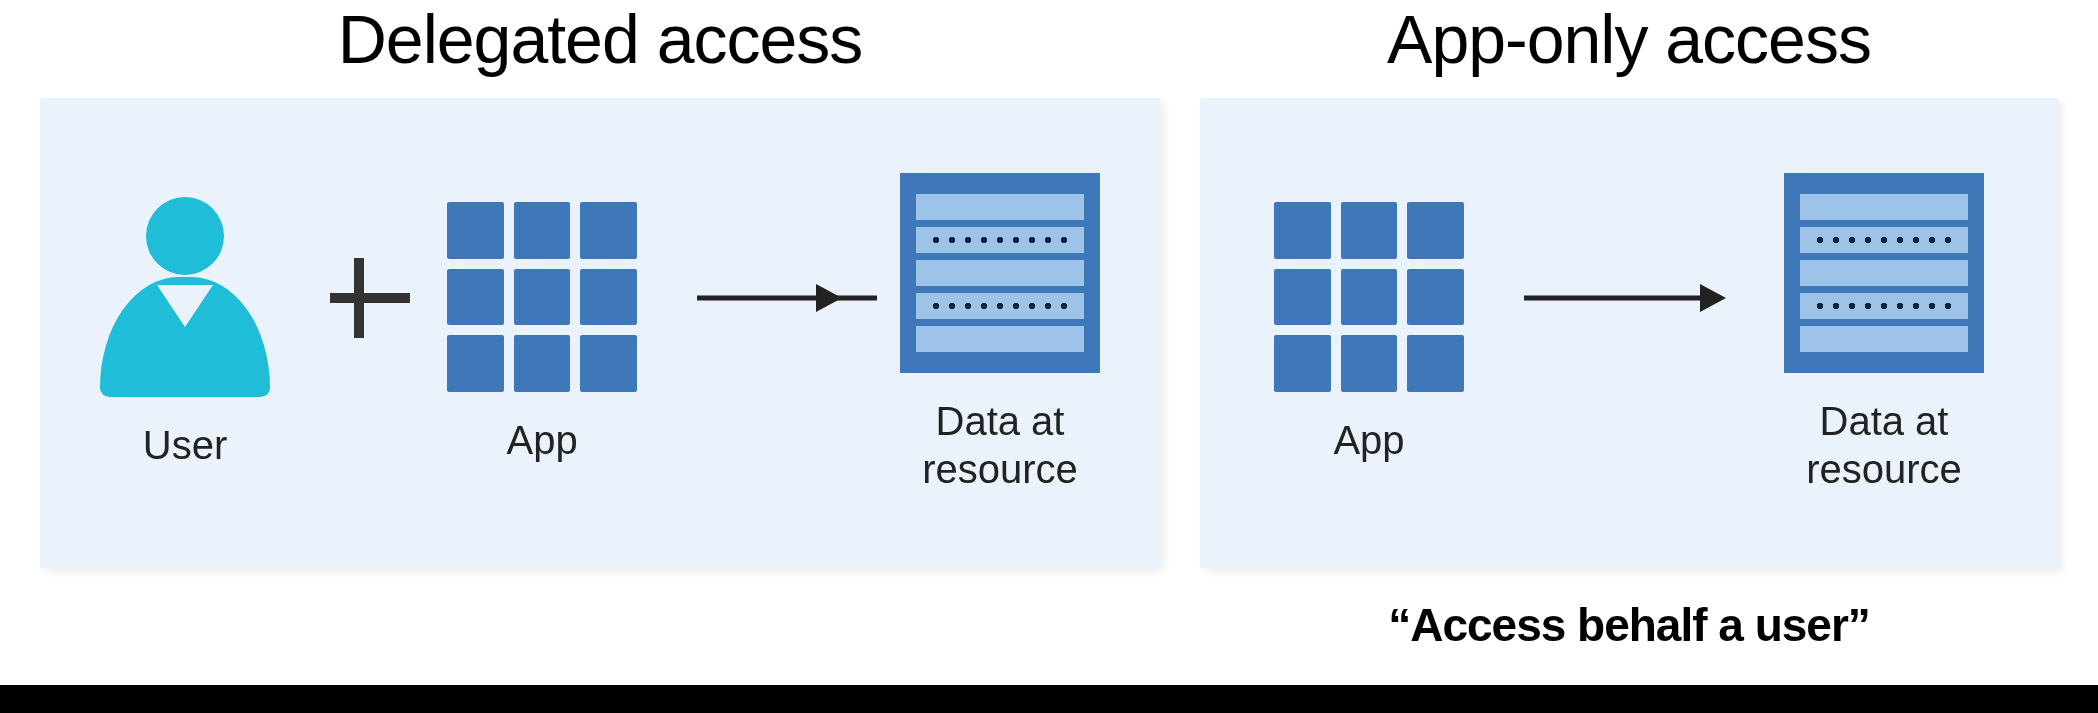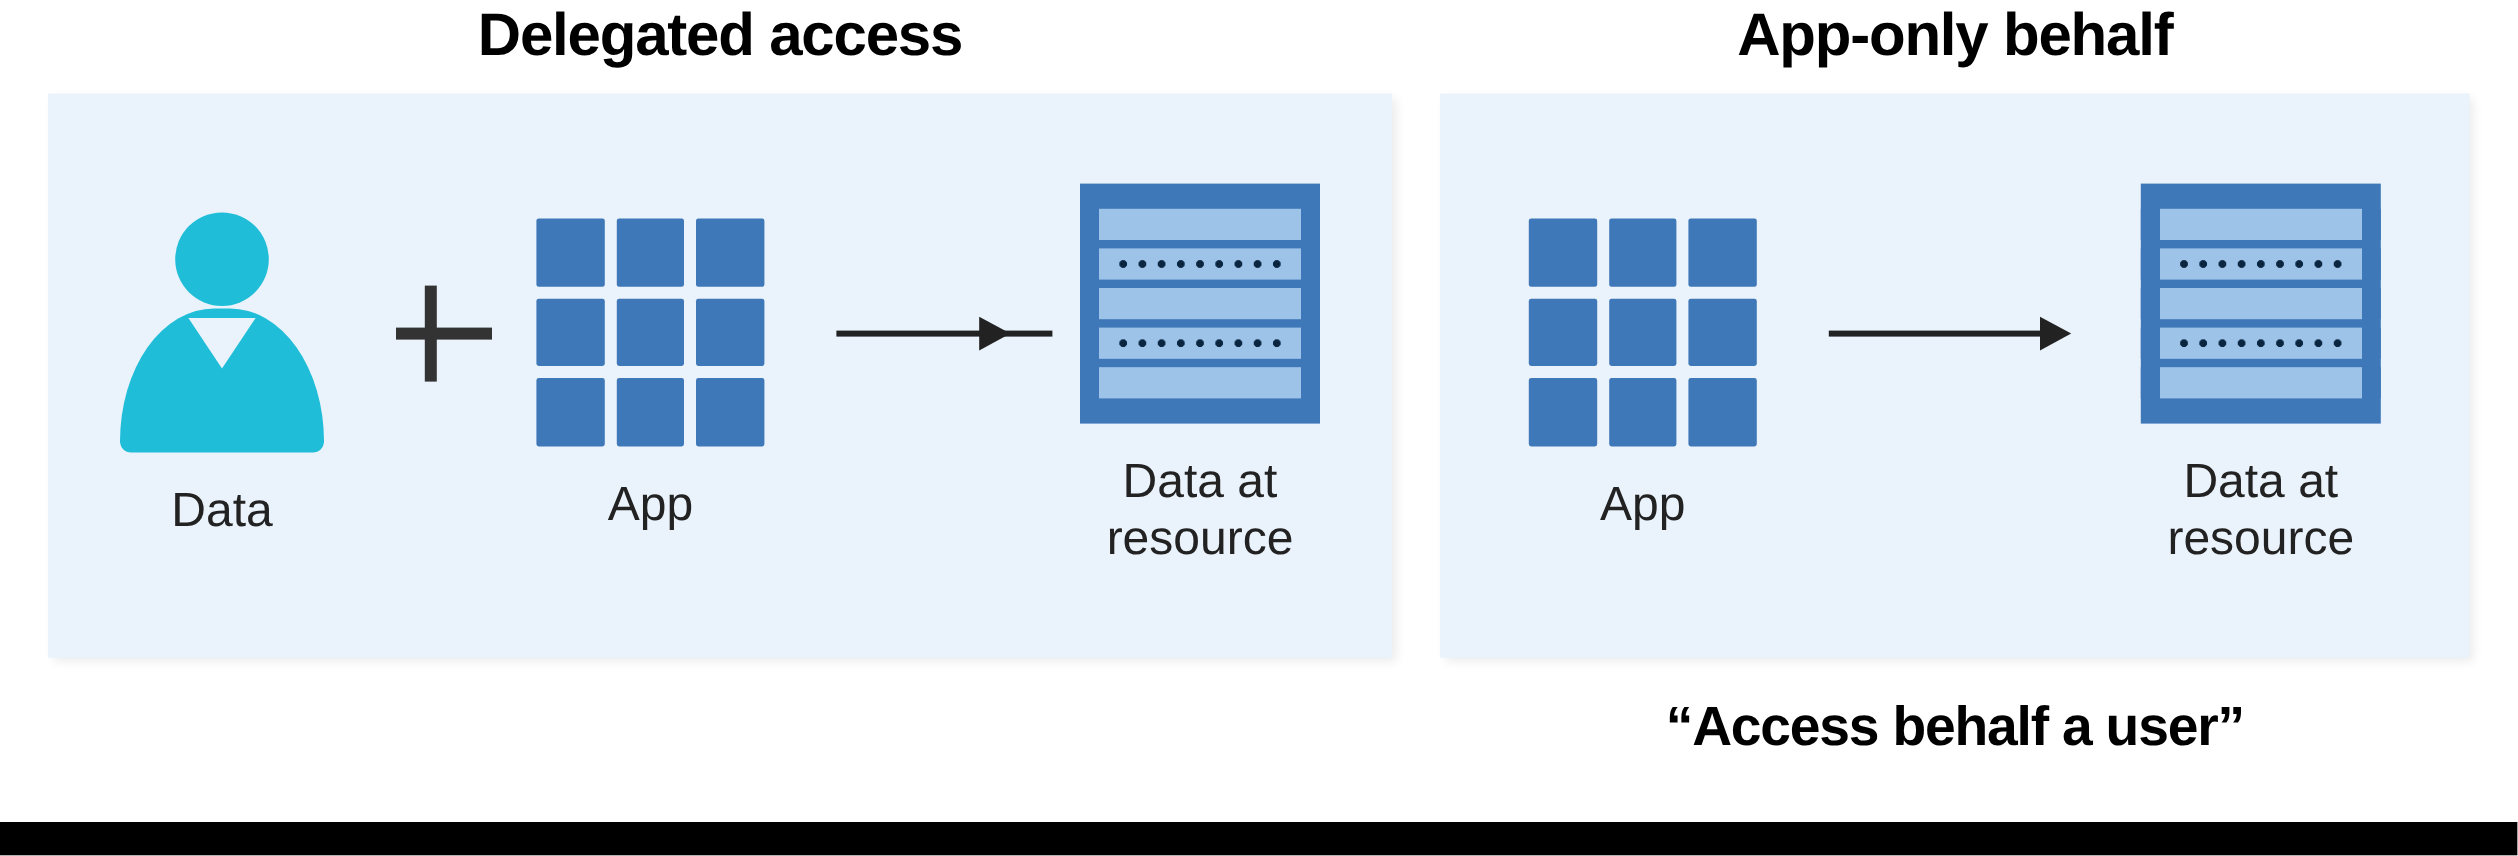--- a/index.html
+++ b/index.html
@@ -17,22 +17,22 @@
     align-items: flex-start;
   }
   .col {
     display: flex;
     flex-direction: column;
     align-items: center;
   }
   .col-left { width: 1120px; }
   .col-right { width: 860px; }
   .title {
-    font-size: 50px;
-    font-weight: 700;
+    font-size: 68px;
+    font-weight: 400;
     letter-spacing: -1px;
     margin-bottom: 20px;
     color: #000;
   }
   .panel {
     background: #eaf2fb;
     width: 100%;
     height: 470px;
     display: flex;
     align-items: center;
@@ -149,21 +149,21 @@
   <div class="col col-left">
     <div class="title">Delegated access</div>
     <div class="panel">
 
       <div class="item">
         <div class="user-icon">
           <div class="user-body"></div>
           <div class="user-head"></div>
           <div class="user-collar"></div>
         </div>
-        <div class="label">Data</div>
+        <div class="label">User</div>
       </div>
 
       <div class="plus-icon"></div>
 
       <div class="item">
         <div class="app-icon">
           <span></span>
             <span></span>
             <span></span>
           <span></span>
@@ -189,21 +189,21 @@
           <div class="data-row dots"></div>
           <div class="data-row"></div>
         </div>
         <div class="label" style="white-space:pre-line;">Data at
 resource</div>
       </div>
     </div>
   </div>
 
   <div class="col col-right">
-    <div class="title">App-only behalf</div>
+    <div class="title">App-only access</div>
     <div class="panel">
 
       <div class="item">
         <div class="app-icon">
           <span></span>
             <span></span>
             <span></span>
           <span></span>
             <span></span>
             <span></span>

